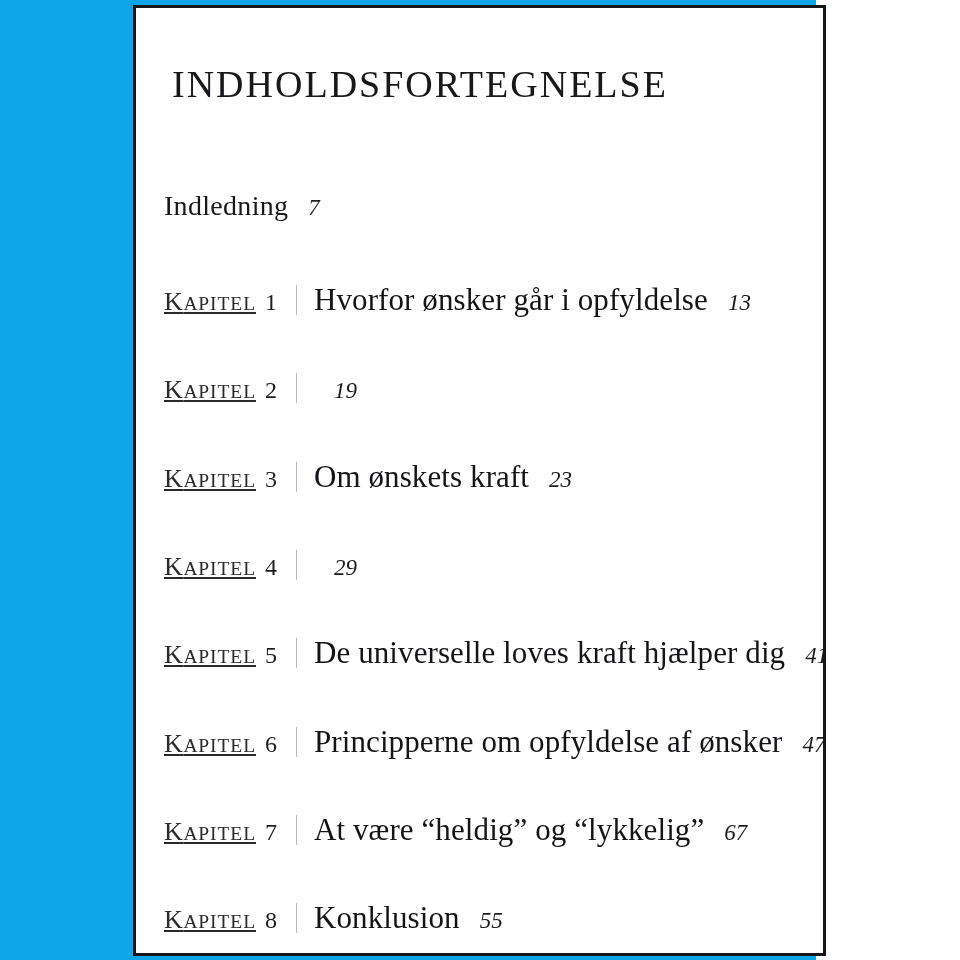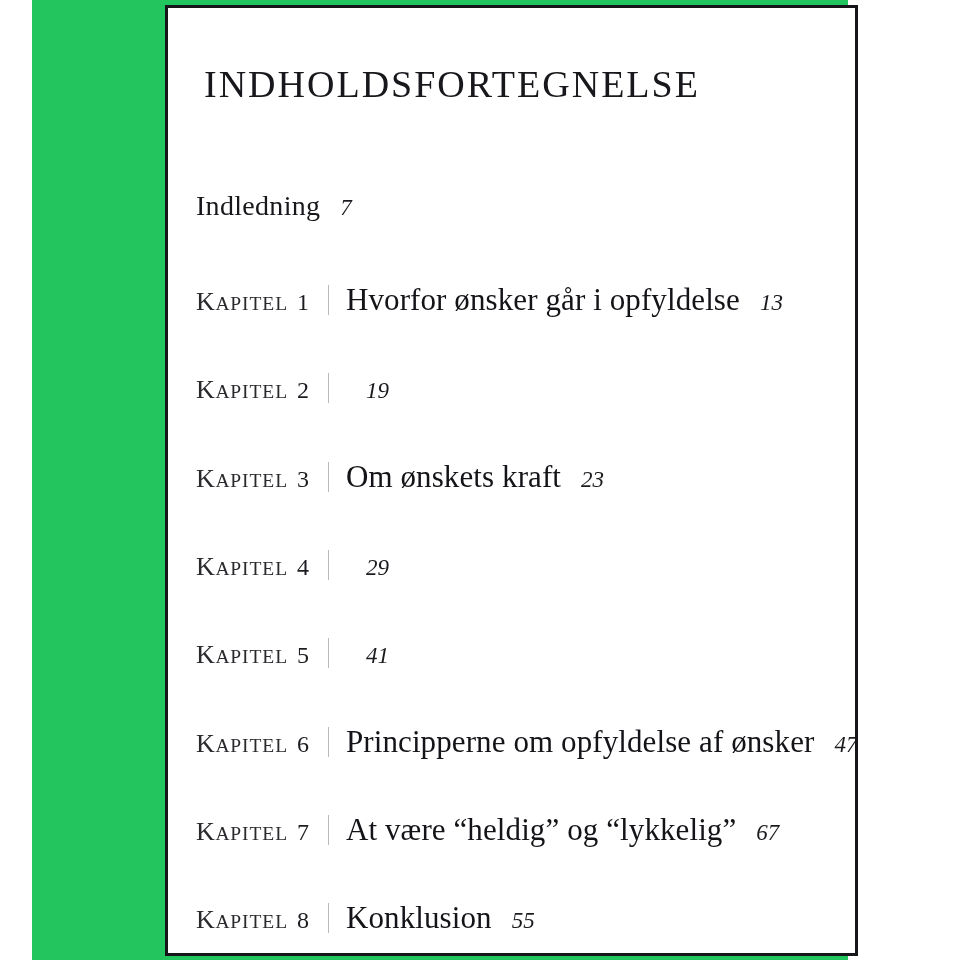--- a/index.html
+++ b/index.html
@@ -11,22 +11,21 @@
     height: 960px;
     background: #ffffff;
     font-family: "Liberation Serif", "DejaVu Serif", serif;
     overflow: hidden;
   }
 
   #page-canvas {
     position: relative;
     width: 816px;
     height: 960px;
-    background: #22c55e;
-    margin-left: 32px;
+    background: #0ea5e9;
   }
 
   
   #page-sheet {
     position: absolute;
     left: 133px;
     top: 5px;
     width: 693px;
     height: 951px;
     background: #ffffff;
@@ -77,20 +76,21 @@
   .entry-front .page-num {
     margin-left: 20px;
   }
 
   
   .chapter-label {
     font-size: 22px;
     letter-spacing: 0.6px;
     color: #2a2a2e;
     display: inline-block;
+    text-decoration: underline;
   }
   .chapter-label .cap-first {
     font-size: 26px;
   }
   .chapter-label .cap-rest {
     font-size: 19.5px;
     letter-spacing: 0.9px;
   }
 
   .chapter-num {
@@ -161,20 +161,21 @@
           <div class="toc-entry entry-chapter" style="top: 536.9px;">
             <span class="chapter-label"><span class="cap-first">K</span><span class="cap-rest">APITEL</span></span>
             <span class="chapter-num">4</span>
             <span class="rule"></span>
             <span class="page-num">29</span>
           </div>
           <div class="toc-entry entry-chapter" style="top: 625.2px;">
             <span class="chapter-label"><span class="cap-first">K</span><span class="cap-rest">APITEL</span></span>
             <span class="chapter-num">5</span>
             <span class="rule"></span>
+            <span class="chapter-title">De universelle loves kraft hjælper dig</span>
             <span class="page-num">41</span>
           </div>
           <div class="toc-entry entry-chapter" style="top: 713.5px;">
             <span class="chapter-label"><span class="cap-first">K</span><span class="cap-rest">APITEL</span></span>
             <span class="chapter-num">6</span>
             <span class="rule"></span>
             <span class="chapter-title">Principperne om opfyldelse af ønsker</span>
             <span class="page-num">47</span>
           </div>
           <div class="toc-entry entry-chapter" style="top: 801.8px;">

